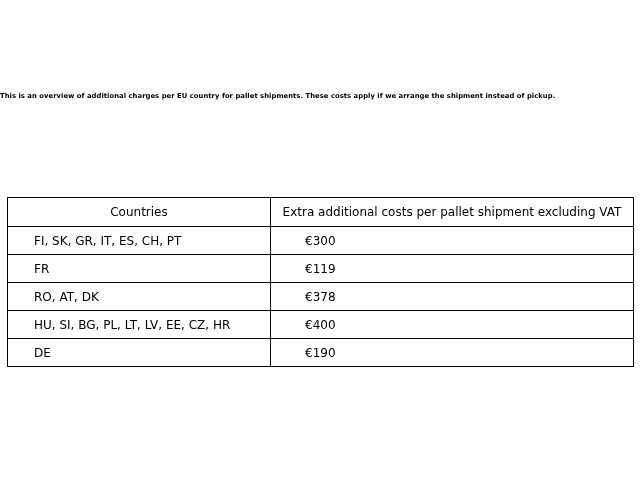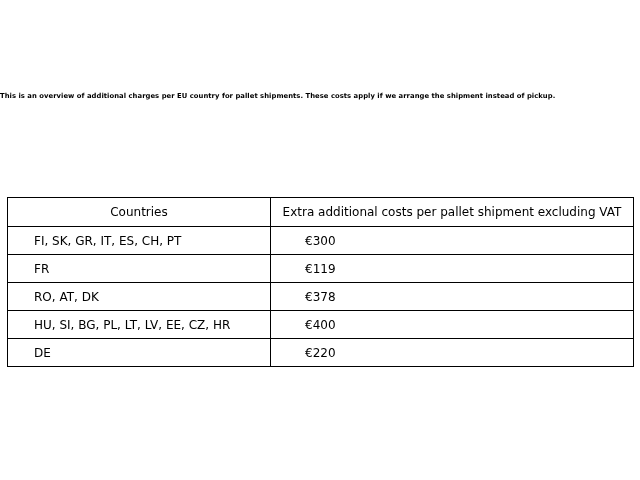--- a/index.html
+++ b/index.html
@@ -94,18 +94,18 @@
       <tr>
         <td class="cell-countries">RO, AT, DK</td>
         <td class="cell-cost">€378</td>
       </tr>
       <tr>
         <td class="cell-countries">HU, SI, BG, PL, LT, LV, EE, CZ, HR</td>
         <td class="cell-cost">€400</td>
       </tr>
       <tr>
         <td class="cell-countries">DE</td>
-        <td class="cell-cost">€220</td>
+        <td class="cell-cost">€190</td>
       </tr>
     </tbody>
   </table>
 
 </div>
 
 </body></html>

